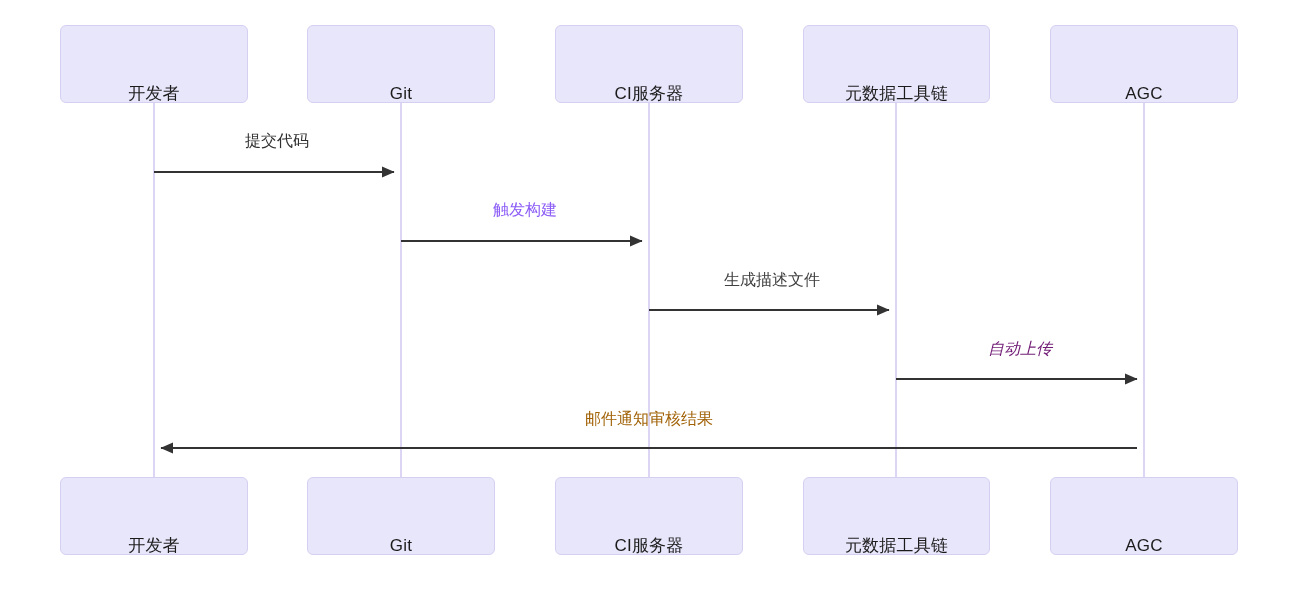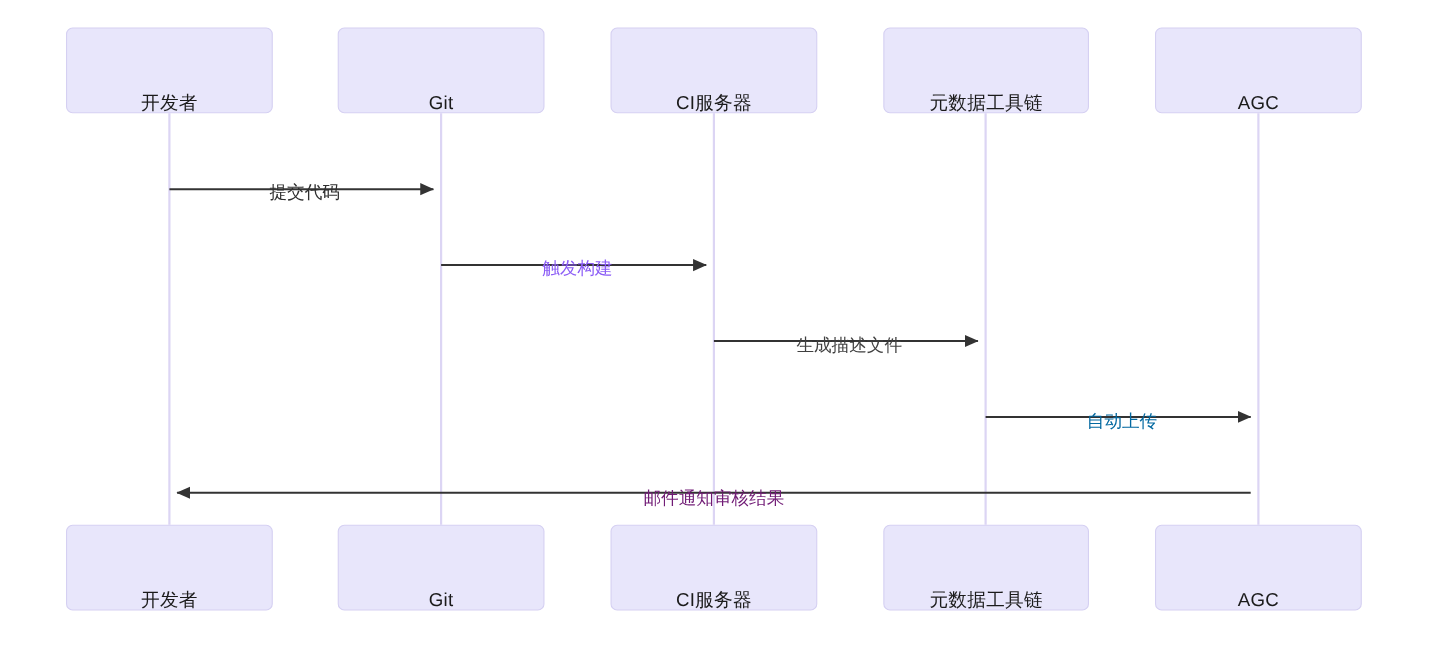--- a/index.html
+++ b/index.html
@@ -47,21 +47,20 @@
     white-space: nowrap;
   }
   .message-label {
     position: absolute;
     font-size: 16px;
     color: #2f2f2f;
     line-height: 1;
     white-space: nowrap;
     transform: translate(-50%, -50%);
     text-align: left;
-    margin-top: 35px;
   }
 </style>
 </head>
 <body>
 
 <div id="diagram-root">
 
   <svg id="diagram-svg" viewBox="0 0 1316 592" xmlns="http://www.w3.org/2000/svg">
     <defs>
       <marker id="arrow-right" viewBox="0 0 10 10" refX="9.5" refY="5" markerWidth="7" markerHeight="7" orient="auto-start-reverse">
@@ -116,17 +115,17 @@
         <span class="participant-label" style="color: rgb(27, 27, 27);">元数据工具链</span>
       </div>
       <div class="participant-box" style="left: 1050px; top: 477px; width: 188px; height: 78px; background: rgb(232, 230, 251); border-color: rgb(213, 208, 242);">
         <span class="participant-label" style="color: rgb(27, 27, 27);">AGC</span>
       </div>
     </div>
   <div id="labels-layer">
       <div class="message-label" style="left: 277px; top: 141px; color: rgb(47, 47, 47);">提交代码</div>
       <div class="message-label" style="left: 525px; top: 210px; color: #8b5cf6;">触发构建</div>
       <div class="message-label" style="left: 772px; top: 280px; color: #404040;">生成描述文件</div>
-      <div class="message-label" style="left: 1020px; top: 349px; color: #0369a1;">自动上传</div>
-      <div class="message-label" style="left: 649px; top: 419px; color: #701a75;">邮件通知审核结果</div>
+      <div class="message-label" style="left: 1020px; top: 349px; color: #701a75; font-style: italic;">自动上传</div>
+      <div class="message-label" style="left: 649px; top: 419px; color: #a16207;">邮件通知审核结果</div>
     </div>
 
 </div>
 
 </body></html>

